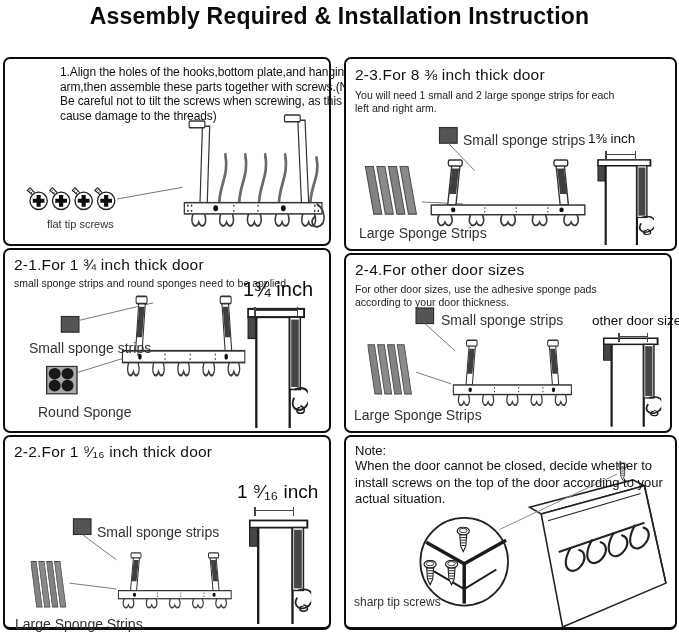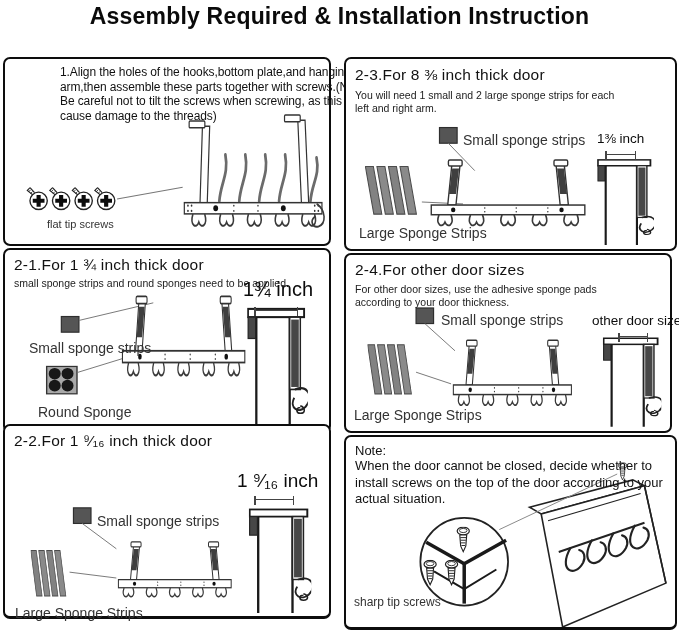--- a/index.html
+++ b/index.html
@@ -175,21 +175,21 @@
       <line x1="103" y1="86" x2="130" y2="114" stroke="#777" stroke-width="1"></line>
       <use href="#strips" x="18" y="108" width="58" height="54"></use>
       <line x1="76" y1="146" x2="118" y2="148" stroke="#777" stroke-width="1"></line>
       <use href="#rack" x="80" y="102" width="168" height="76"></use>
       <use href="#door-cs" x="255" y="100" width="58" height="90"></use>
     </svg>
     <div class="txt heading" style="left:9px; top:7px;">2-3.For 8 ⅜ inch thick door</div>
     <div class="txt pbody" style="left:9px; top:30px; width:270px;">You will need 1 small and 2 large sponge strips for each left and right arm.</div>
     <div class="txt label" style="left:117px; top:73px;">Small sponge strips</div>
     <div class="txt label" style="left:13px; top:166px;">Large Sponge Strips</div>
-    <div class="txt dim-sm" style="left:251px; top:72px;">1⅜ inch</div>
+    <div class="txt dim-sm" style="left:242px; top:72px;">1⅜ inch</div>
     <div class="measure" style="left:259px; top:95px; width:31px;"></div>
   </section>
 
   <section class="panel" style="left:3px; top:248px; width:328px; height:185px;padding-left:20px;">
     <svg class="art" viewBox="0 0 328 185">
       <rect x="56" y="68" width="18" height="16" fill="#555" stroke="#2e2e2e" stroke-width="1.2"></rect>
       <line x1="74" y1="72" x2="150" y2="54" stroke="#777" stroke-width="1"></line>
       <use href="#round-sponge" x="40" y="118" width="33" height="30"></use>
       <line x1="73" y1="125" x2="138" y2="105" stroke="#777" stroke-width="1"></line>
       <use href="#rack" x="114" y="46" width="134" height="92"></use>
@@ -213,21 +213,21 @@
       <use href="#door-cs" x="264" y="82" width="60" height="94"></use>
     </svg>
     <div class="txt heading" style="left:9px; top:6px;">2-4.For other door sizes</div>
     <div class="txt pbody" style="left:9px; top:28px; width:290px;">For other door sizes, use the adhesive sponge pads according to your door thickness.</div>
     <div class="txt label" style="left:95px; top:57px;">Small sponge strips</div>
     <div class="txt dim-sm" style="left:246px; top:58px;">other door sizes</div>
     <div class="measure" style="left:272px; top:81px; width:30px;"></div>
     <div class="txt label" style="left:8px; top:152px;">Large Sponge Strips</div>
   </section>
 
-  <section class="panel thickbottom" style="left:3px; top:424px; width:328px; height:195px;padding-left:34px;">
+  <section class="panel thickbottom" style="left:3px; top:435px; width:328px; height:195px;padding-left:34px;">
     <svg class="art" viewBox="0 0 328 195">
       <rect x="68" y="84" width="18" height="16" fill="#555" stroke="#2e2e2e" stroke-width="1.2"></rect>
       <line x1="77" y1="100" x2="112" y2="126" stroke="#777" stroke-width="1"></line>
       <use href="#strips" x="24" y="126" width="40" height="52"></use>
       <line x1="64" y1="150" x2="112" y2="156" stroke="#777" stroke-width="1"></line>
       <use href="#rack" x="110" y="118" width="124" height="64"></use>
       <use href="#door-cs" x="248" y="82" width="64" height="110"></use>
     </svg>
     <div class="txt heading" style="left:9px; top:6px;">2-2.For 1 ⁹⁄₁₆ inch thick door</div>
     <div class="txt dim-big" style="left:232px; top:44px; font-size:19px;">1 ⁹⁄₁₆ inch</div>

